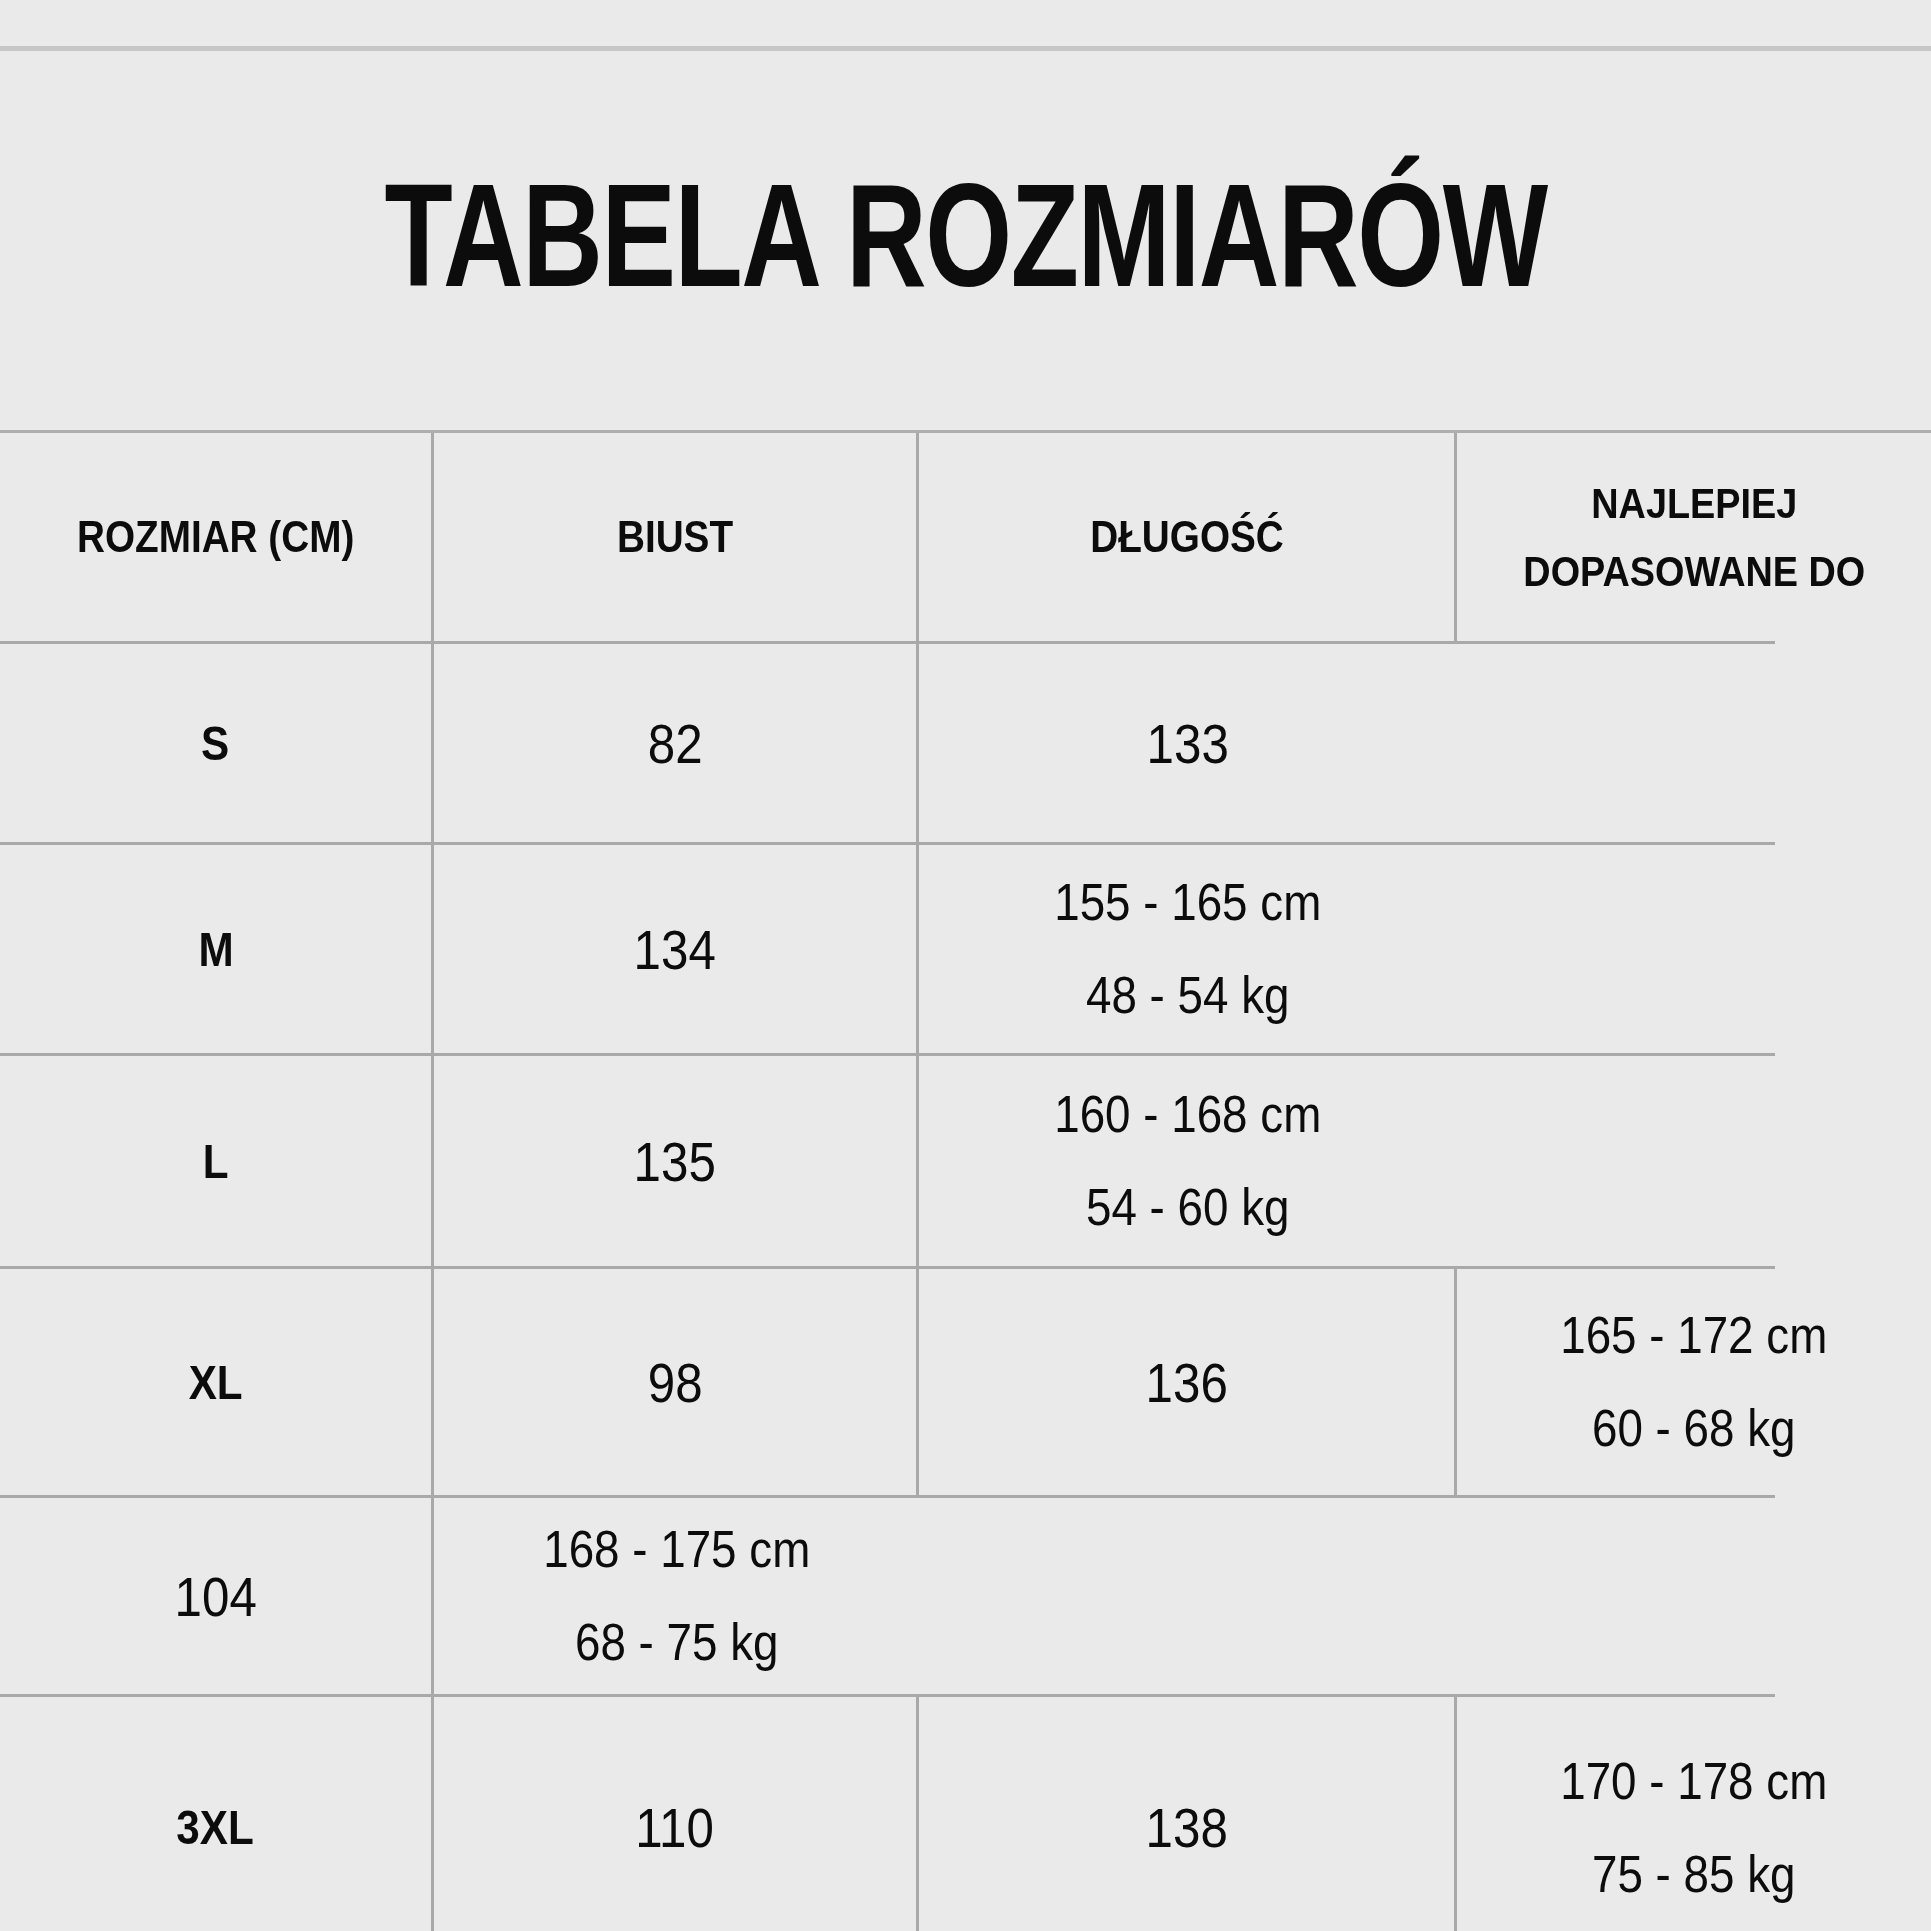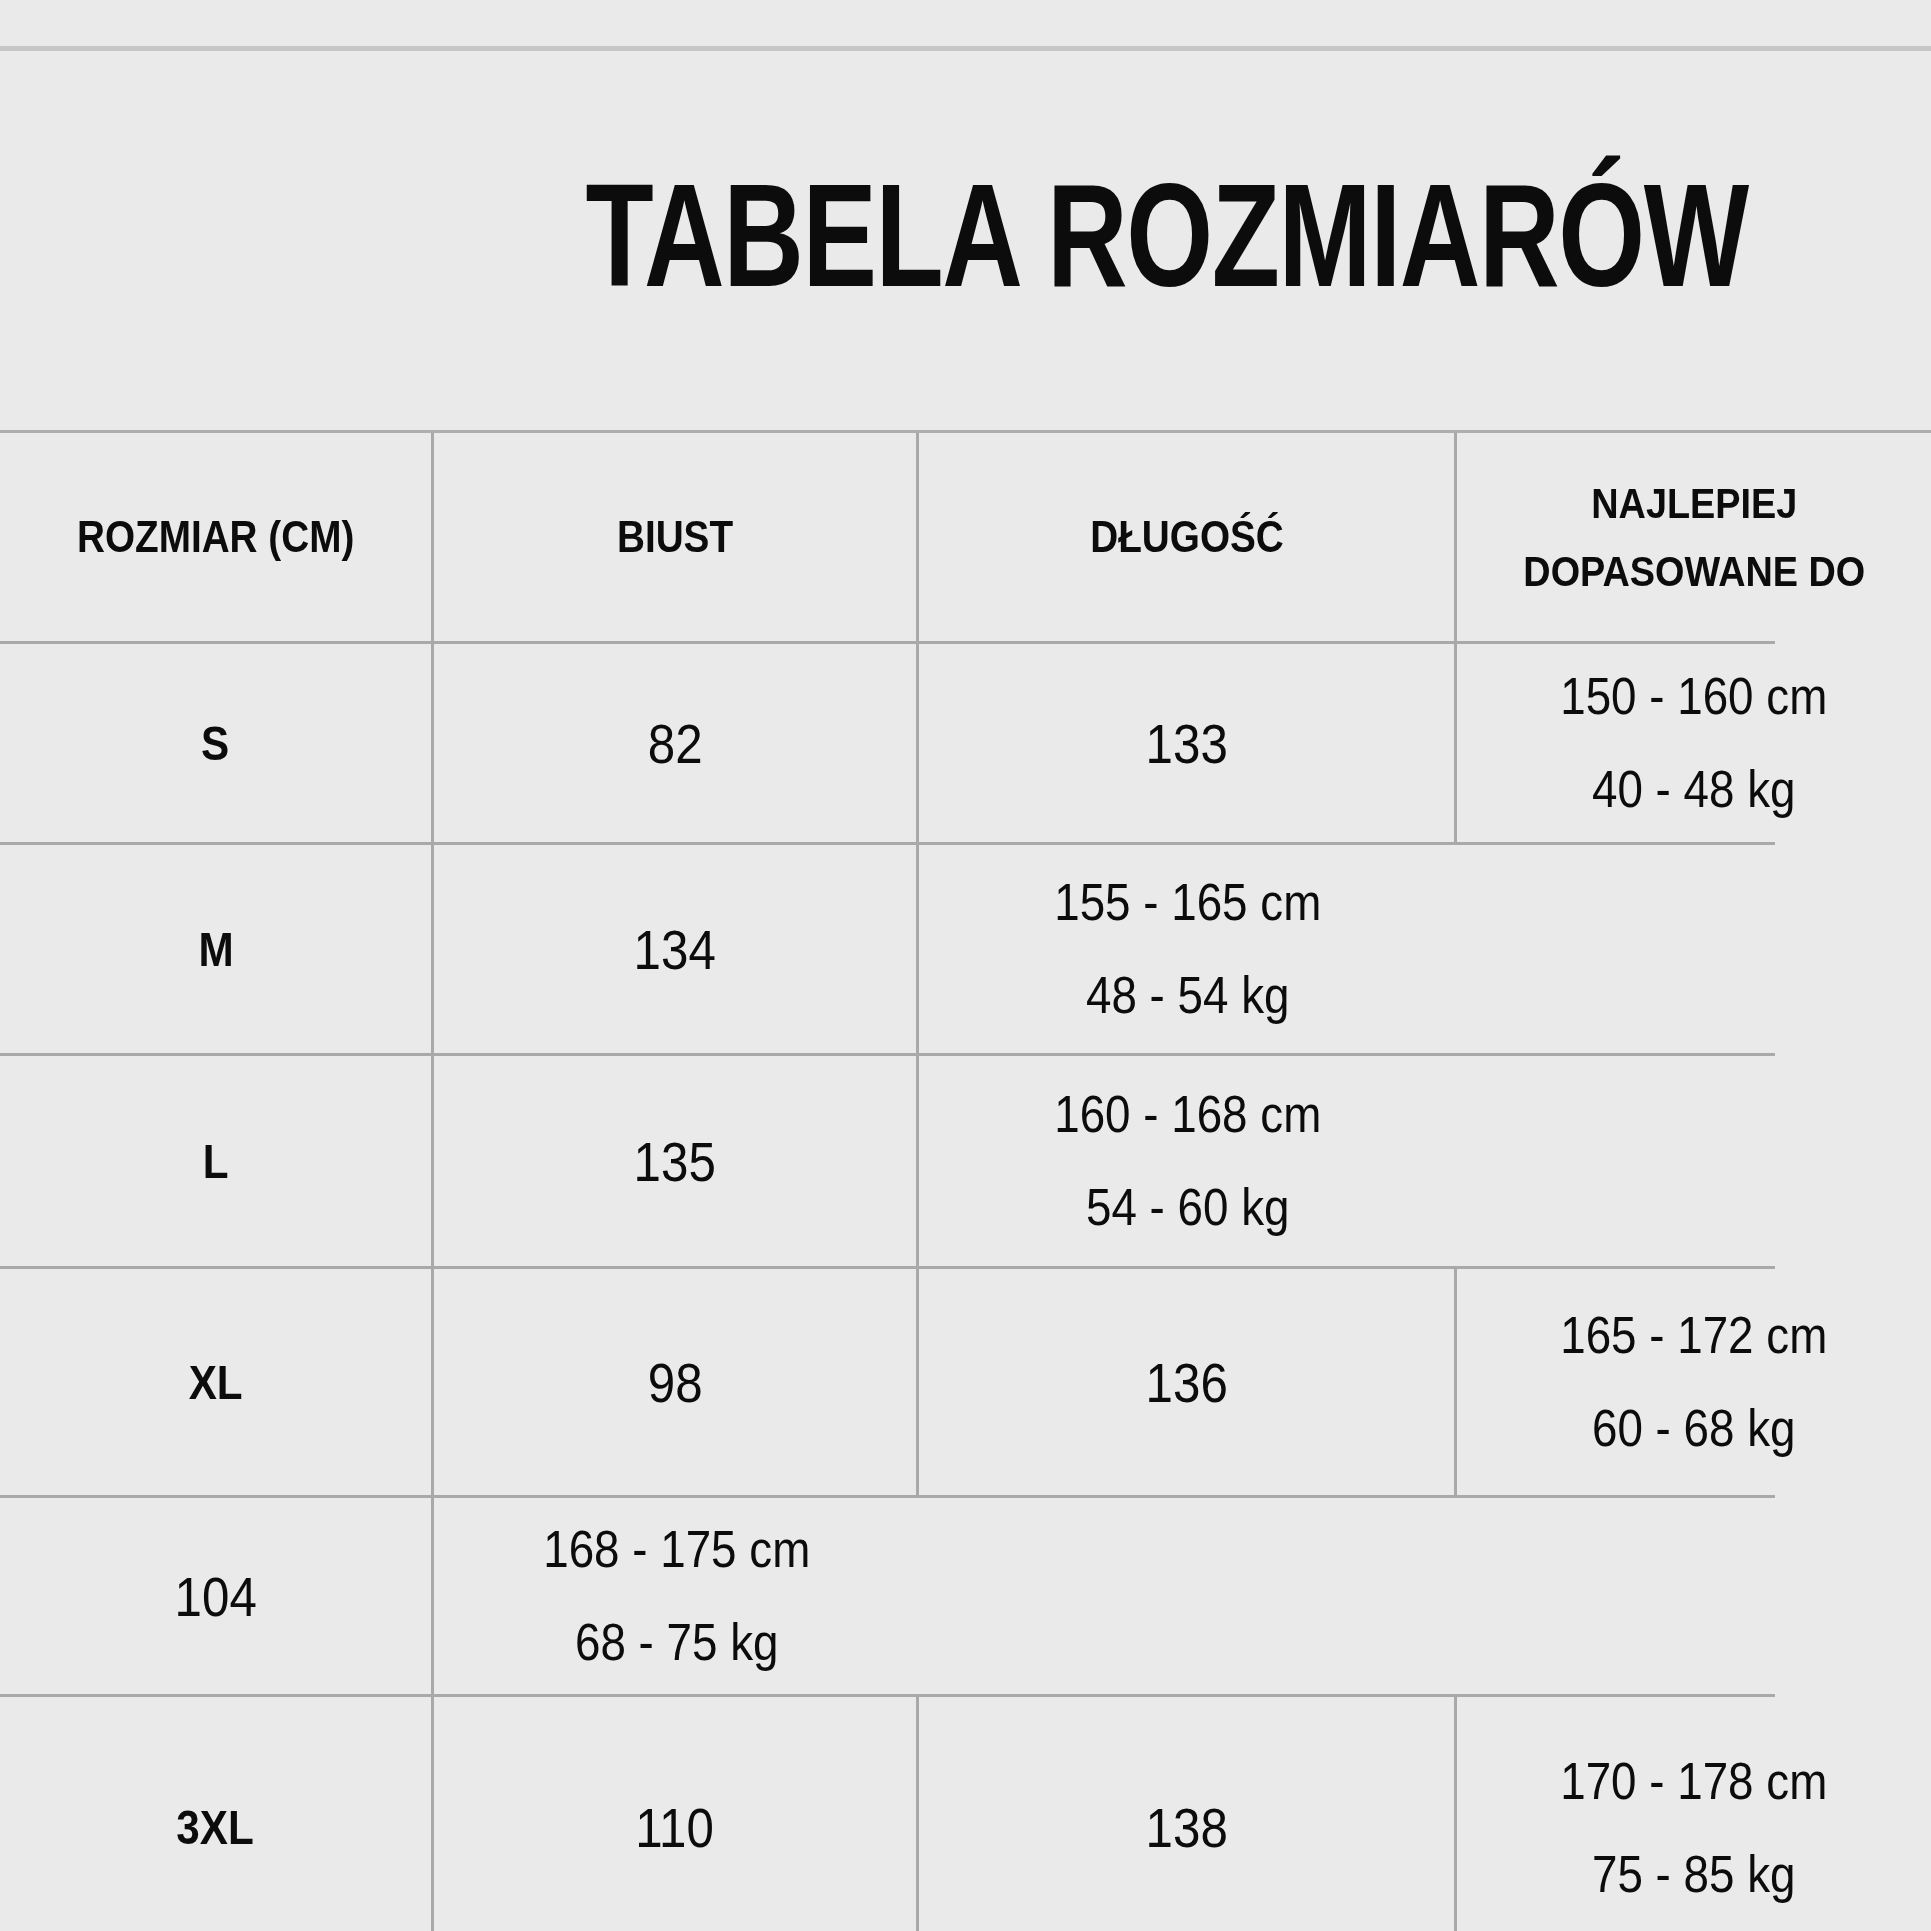--- a/index.html
+++ b/index.html
@@ -21,21 +21,21 @@
     top: 46px;
     width: 1931px;
     height: 4.8px;
     background: #c6c6c6;
   }
   #title {
     position: absolute;
     left: 0;
     top: 162px;
     width: 1931px;
-    text-align: right;
+    text-align: center;
     font-size: 147px;
     font-weight: 700;
     line-height: 1;
     letter-spacing: -1.9px;
     white-space: nowrap;
   }
   #title .squeeze {
     display: inline-block;
     transform: scaleX(0.76);
     transform-origin: 50% 50%;
@@ -131,26 +131,20 @@
     <div class="trow" style="height:198px">
       <div class="cell">
         <span class="squeeze-cell size-label">S</span>
       </div>
       <div class="cell">
         <span class="squeeze-cell num-text">82</span>
       </div>
       <div class="cell">
         <span class="squeeze-cell num-text">133</span>
       </div>
-      <div class="cell">
-        <span class="squeeze-cell fit-block">
-          <div>150 - 160 cm</div>
-          <div>40 - 48 kg</div>
-        </span>
-      </div>
     </div>
 
     <div class="trow" style="height:208px">
       <div class="cell">
         <span class="squeeze-cell size-label">M</span>
       </div>
       <div class="cell">
         <span class="squeeze-cell num-text">134</span>
       </div>
       <div class="cell">

